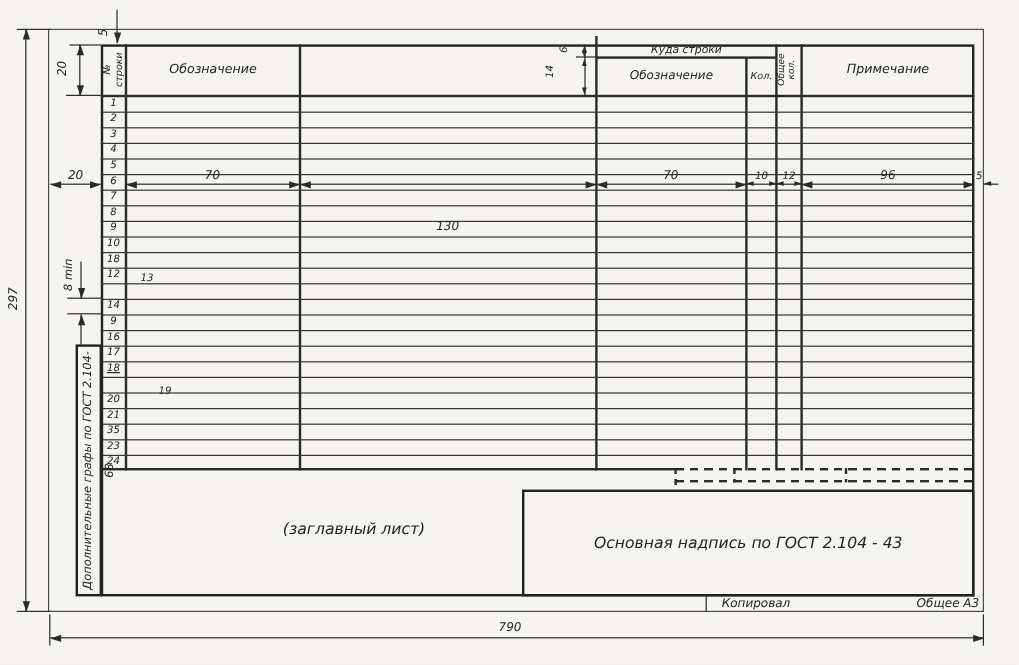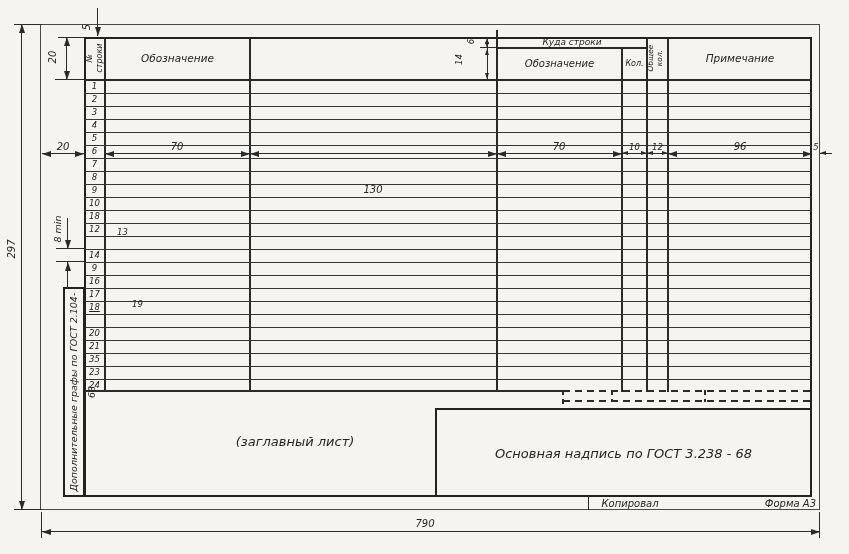--- a/index.html
+++ b/index.html
@@ -88,51 +88,51 @@
       <div class="row-num" style="top: 169px;">14</div>
       <div class="row-sep" style="top: 182px;"></div>
       <div class="row-num" style="top: 182px;">9</div>
       <div class="row-sep" style="top: 195px;"></div>
       <div class="row-num" style="top: 195px;">16</div>
       <div class="row-sep" style="top: 208px;"></div>
       <div class="row-num" style="top: 208px;">17</div>
       <div class="row-sep" style="top: 221px;"></div>
       <div class="row-num" style="top: 221px; text-decoration: underline;">18</div>
       <div class="row-sep" style="top: 234px;"></div>
-      <div class="row-num" style="top: 218px; padding-left: 48px;">19</div>
+      <div class="row-num" style="top: 240px; padding-left: 48px;">19</div>
       <div class="row-sep" style="top: 247px;"></div>
       <div class="row-num" style="top: 247px;">20</div>
       <div class="row-sep" style="top: 260px;"></div>
       <div class="row-num" style="top: 260px;">21</div>
       <div class="row-sep" style="top: 273px;"></div>
       <div class="row-num" style="top: 273px;">35</div>
       <div class="row-sep" style="top: 286px;"></div>
       <div class="row-num" style="top: 286px;">23</div>
       <div class="row-sep" style="top: 299px;"></div>
       <div class="row-num" style="top: 299px;">24</div>
     </div>
 
   <div class="ln" style="left:84px; top:390px; width:479px; height:2px;"></div>
   <div class="dash-h" style="left:563px; top:390px; width:249px;"></div>
   <div class="dash-h" style="left:563px; top:400px; width:249px;"></div>
   <div class="dash-v" style="left:562px; top:390px; height:18px;"></div>
   <div class="dash-v" style="left:611px; top:390px; height:12px;"></div>
   <div class="dash-v" style="left:704px; top:390px; height:12px;"></div>
 
   <div class="box" style="left:435px; top:408px; width:377px; height:89px;"></div>
-  <div class="txt c" style="left:437px; top:446px; width:373px; font-size:13px;">Основная надпись по ГОСТ 3.238 - 68</div>
+  <div class="txt c" style="left:437px; top:446px; width:373px; font-size:13px;">Основная надпись по ГОСТ 2.104 - 43</div>
 
   <div class="txt c" style="left:145px; top:434px; width:300px; font-size:13px;">(заглавный лист)</div>
 
   <div class="box" style="left:63px; top:287px; width:22px; height:210px;"></div>
   <div class="txt rot c" style="left:-28px; top:383px; width:204px; height:18px; font-size:9.5px; line-height:18px;">Дополнительные графы по ГОСТ 2.104- 68</div>
 
   <div class="ln" style="left:588px; top:497px; width:1px; height:13px;"></div>
   <div class="txt c" style="left:570px; top:498px; width:120px; font-size:10px;">Копировал</div>
-  <div class="txt" style="left:730px; top:498px; width:86px; font-size:10px; text-align:right;">Форма А3</div>
+  <div class="txt" style="left:730px; top:498px; width:86px; font-size:10px; text-align:right;">Общее А3</div>
 
   <div class="ln" style="left:21px; top:24px; width:1px; height:486px;"></div>
   <div class="aU" style="left:19px; top:24px;"></div>
   <div class="aD" style="left:19px; top:501px;"></div>
   <div class="ln" style="left:14px; top:24px; width:28px; height:1px;"></div>
   <div class="ln" style="left:14px; top:509px; width:28px; height:1px;"></div>
   <div class="txt rot c dim" style="left:-3px; top:243px; width:30px; height:12px;">297</div>
 
   <div class="ln" style="left:42px; top:531px; width:778px; height:1px;"></div>
   <div class="aL" style="left:42px; top:529px;"></div>

